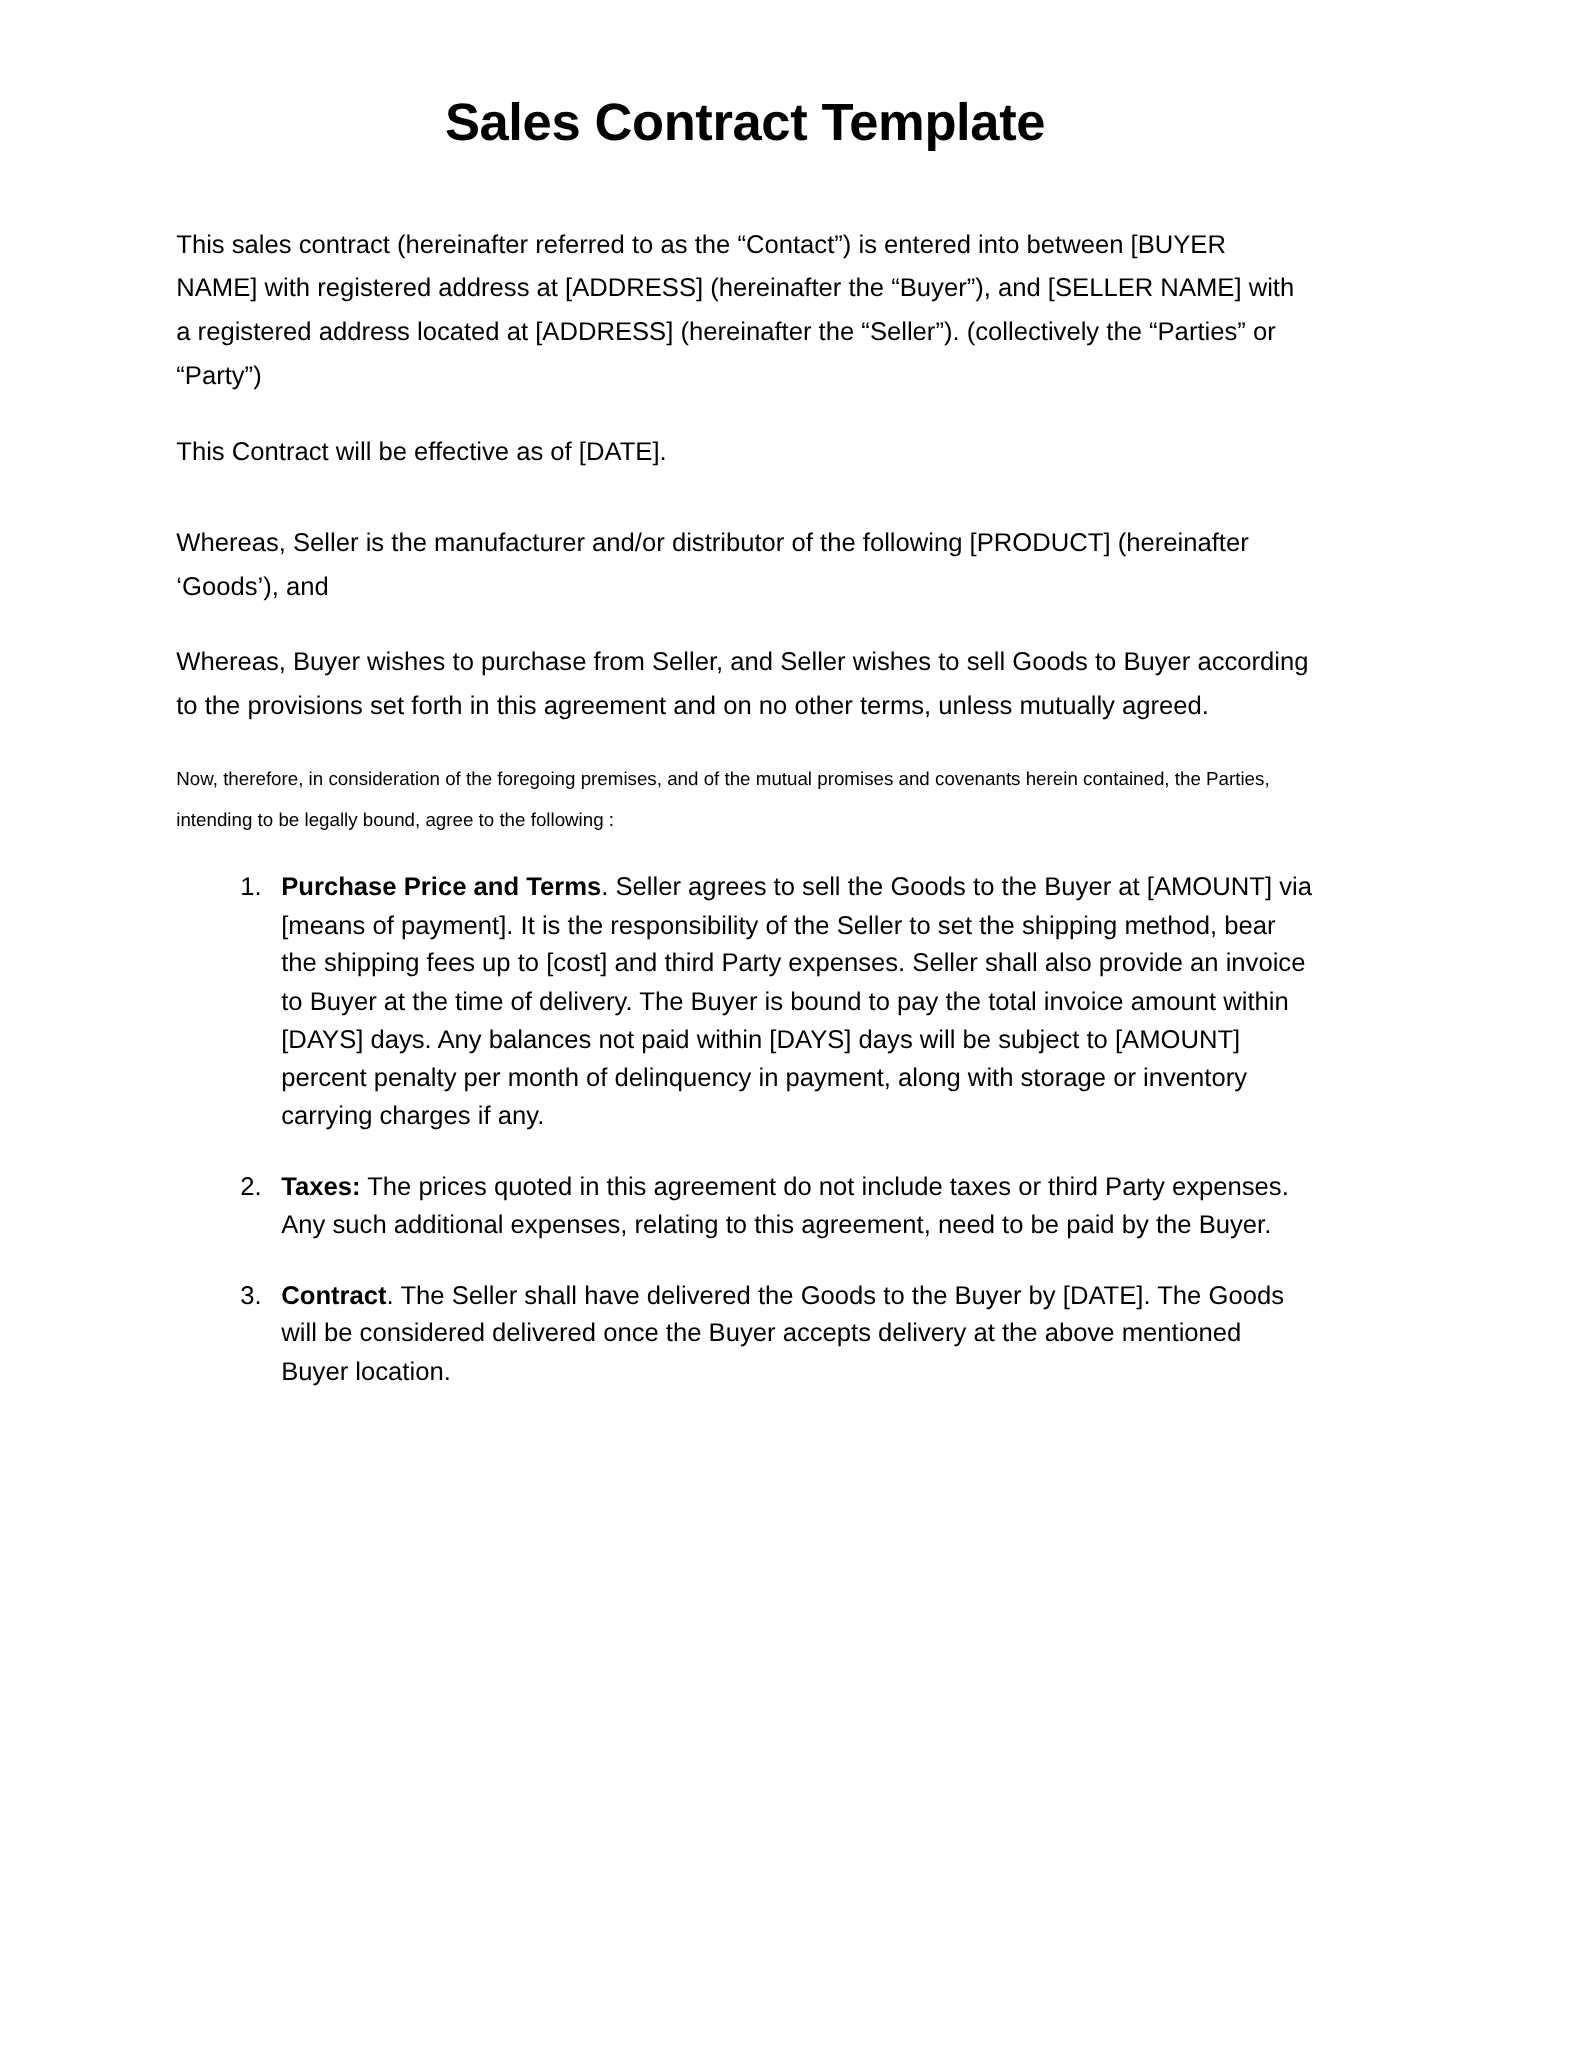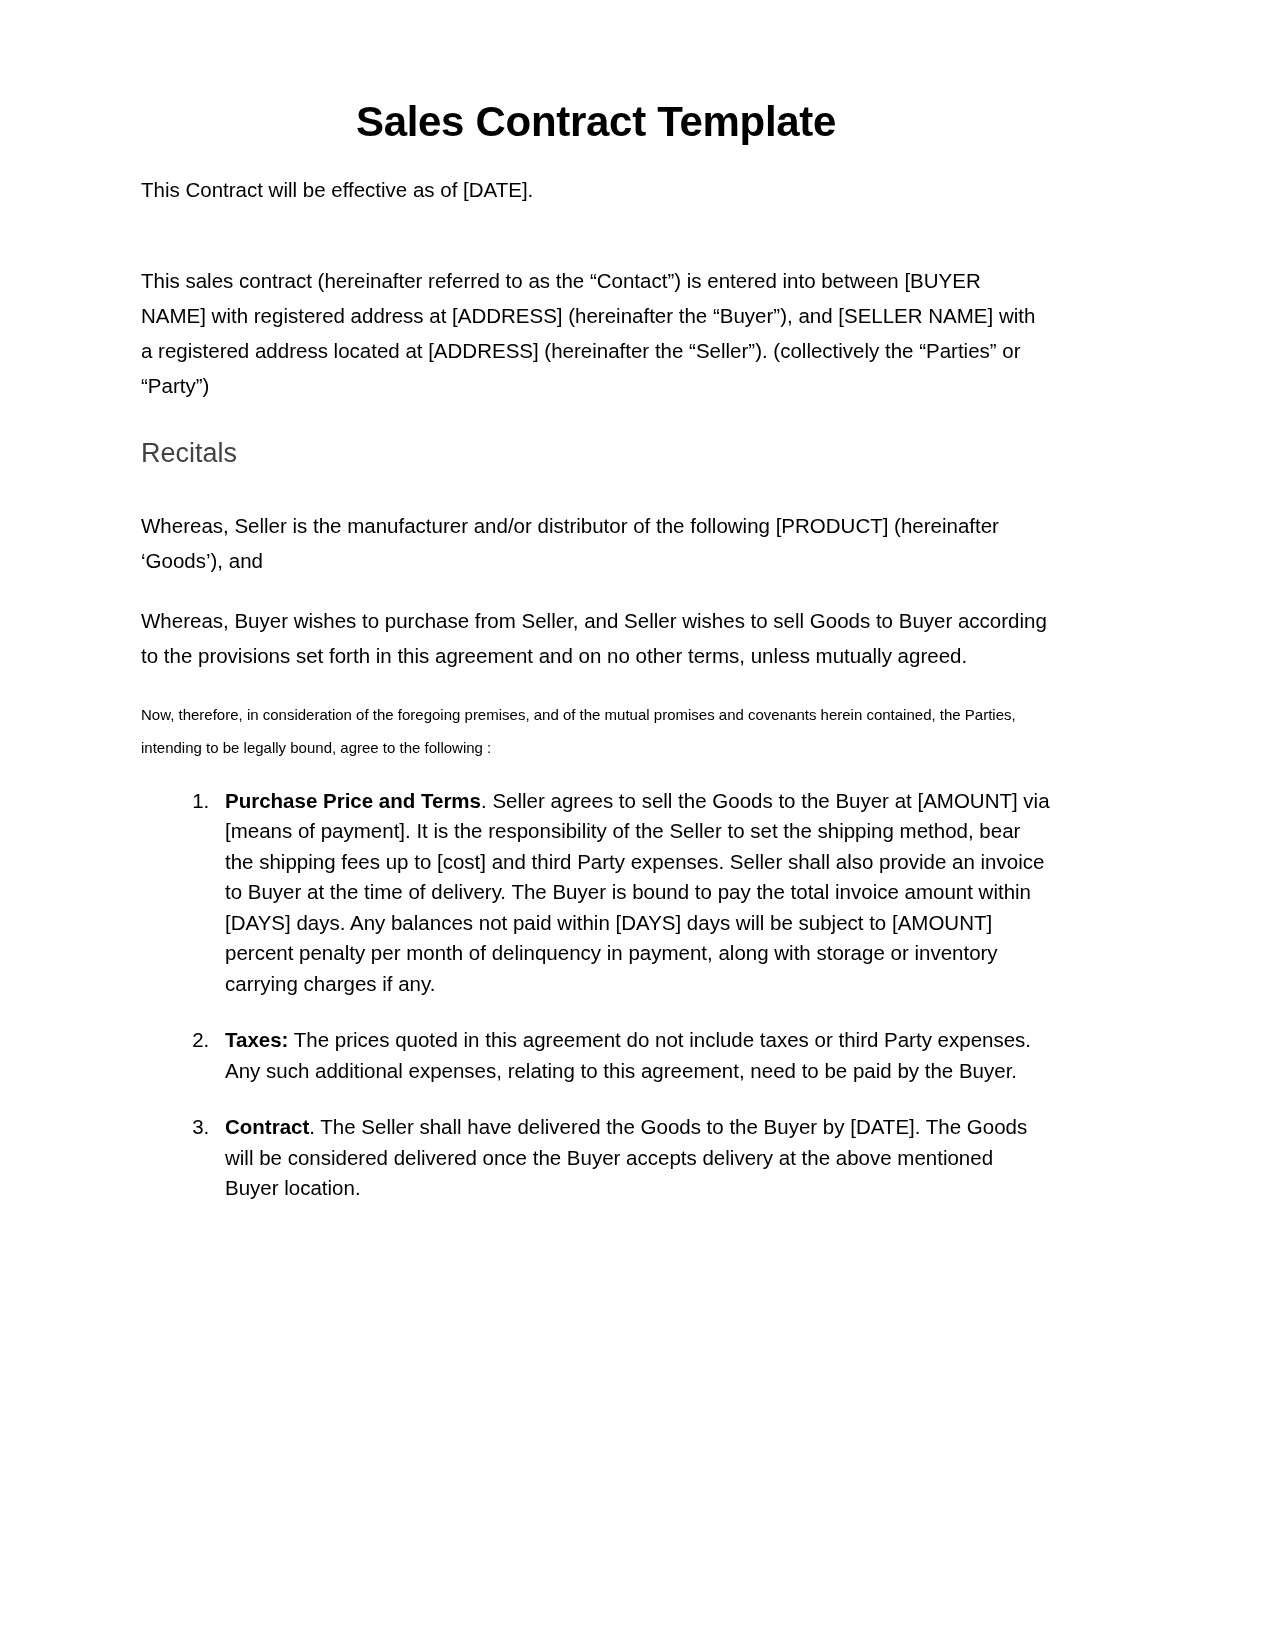--- a/index.html
+++ b/index.html
@@ -28,21 +28,21 @@
     left: 141px;
     top: 0;
     width: 910px;
   }
   .doc-title {
     text-align: center;
     font-size: 42px;
     font-weight: bold;
     letter-spacing: -0.3px;
     margin: 0;
-    padding-top: 98px;
+    padding-top: 74px;
     color: #000000;
     line-height: 1.15;
   }
   .para {
     font-size: 20.5px;
     line-height: 35px;
     color: #000000;
     margin: 0;
     text-align: left;
   }
@@ -97,25 +97,24 @@
   .nb { white-space: normal; }
 </style>
 </head>
 <body>
 
 <div class="page">
   <div class="content">
 
     <h1 class="doc-title">Sales Contract Template</h1>
 
+    <p class="para para-intro">This sales contract (hereinafter referred to as the “Contact”) is entered into between [BUYER NAME] with registered address at [ADDRESS] (hereinafter the “Buyer”), and [SELLER NAME] with a registered address located at [ADDRESS] (hereinafter the “Seller”). (collectively the “Parties” or “Party”)</p>
+
     <p class="para para-effective">This Contract will be effective as of [DATE].</p>
 
-    <p class="para para-intro">This sales contract (hereinafter referred to as the “Contact”) is entered into between [BUYER NAME] with registered address at [ADDRESS] (hereinafter the “Buyer”), and [SELLER NAME] with a registered address located at [ADDRESS] (hereinafter the “Seller”). (collectively the “Parties” or “Party”)</p>
-
-    <h2 class="section-heading">Recitals</h2>
 
     <p class="para para-whereas1">Whereas, Seller is the manufacturer and/or distributor of the following [PRODUCT] (hereinafter ‘Goods’), and</p>
 
     <p class="para para-whereas2">Whereas, Buyer wishes to purchase from Seller, and Seller wishes to sell Goods to Buyer according to the provisions set forth in this agreement and on no other terms, unless mutually agreed.</p>
 
     <p class="para para-now">Now, therefore, in consideration of the foregoing premises, and of the mutual promises and covenants herein contained, the Parties, intending to be legally bound, agree to the following :</p>
 
     <ol class="terms">
       <li>
         <span class="lead">Purchase Price and Terms</span><span class="nb">. Seller agrees to sell the Goods to the Buyer at [AMOUNT] via [means of payment]. It is the responsibility of the Seller to set the shipping method, bear the shipping fees up to [cost] and third Party expenses. Seller shall also provide an invoice to Buyer at the time of delivery. The Buyer is bound to pay the total invoice amount within [DAYS] days. Any balances not paid within [DAYS] days will be subject to [AMOUNT] percent penalty per month of delinquency in payment, along with storage or inventory carrying charges if any.</span>

